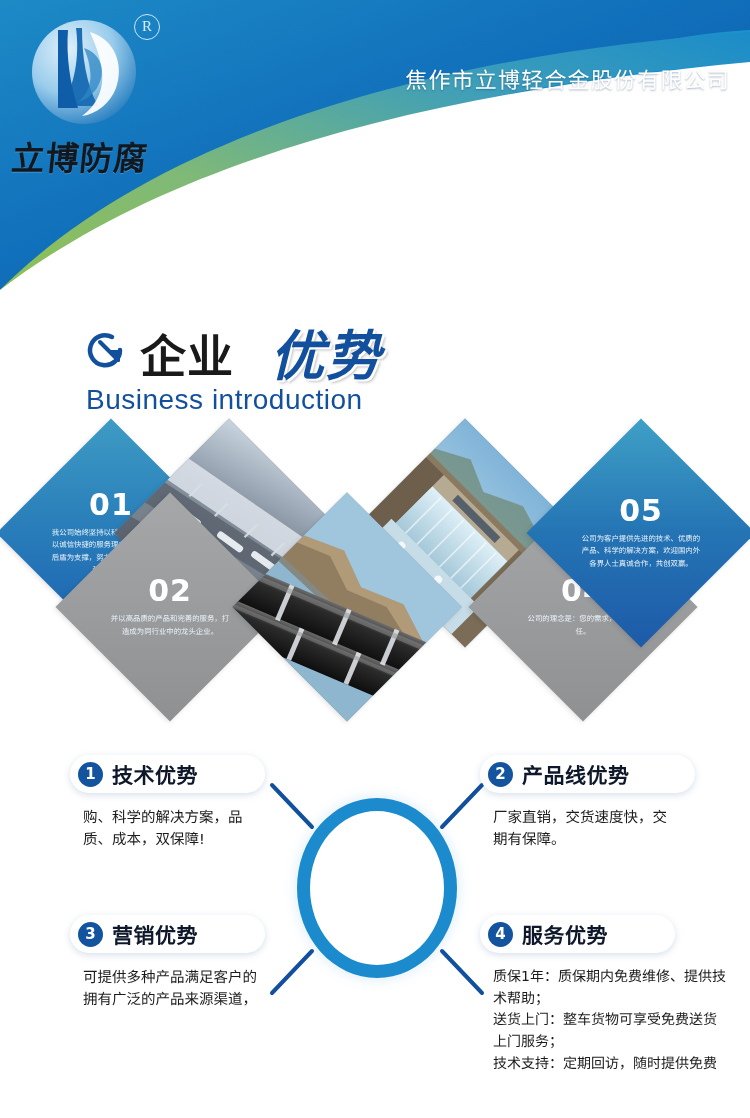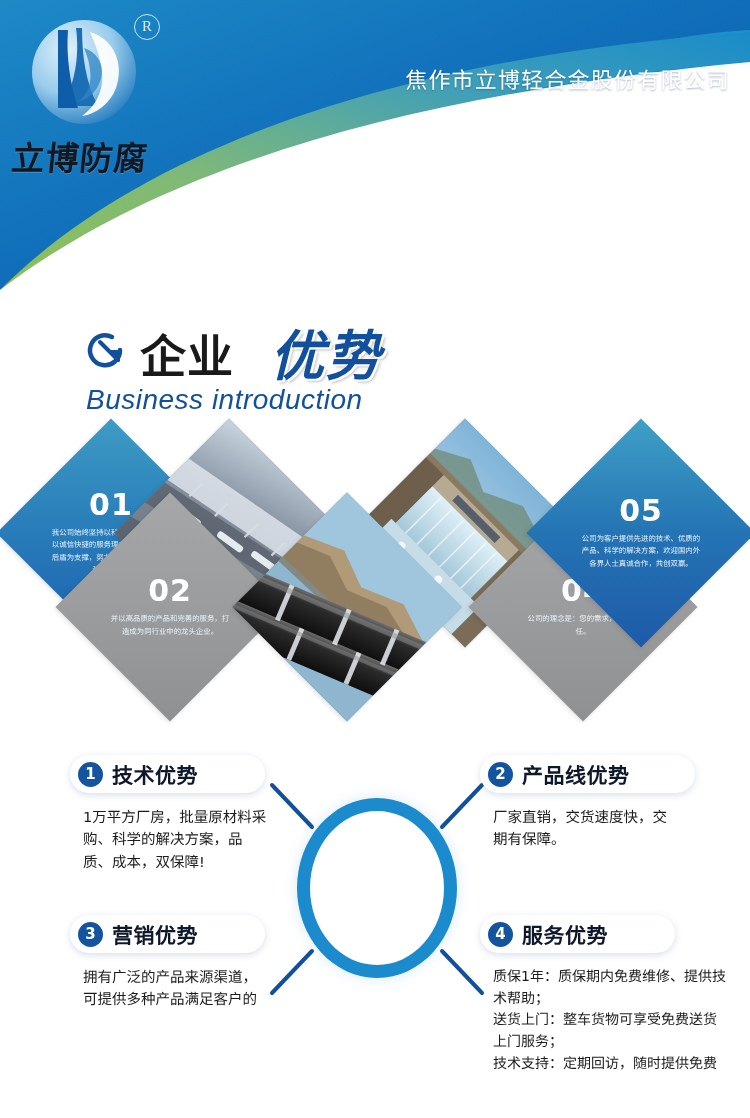--- a/index.html
+++ b/index.html
@@ -55,21 +55,20 @@
     letter-spacing:2px; white-space:nowrap;
     font-style:italic;
     font-family:"DejaVu Sans","Liberation Sans",sans-serif;
     text-shadow:2px 2px 0 #ffffff, 3px 3px 3px rgba(0,0,0,.25);
   }
   .title-en{
     position:absolute; left:4px; top:66px;
     font-size:28px; color:#12509e; letter-spacing:.5px;
     font-family:"Liberation Sans","DejaVu Sans",sans-serif;
     white-space:nowrap;
-    font-style:italic;
   }
 
   
   .diamonds{ position:absolute; left:0; top:430; top:430px; width:750px; height:285px; }
   .dia{
     position:absolute; width:162px; height:162px;
     transform:rotate(45deg);
     overflow:hidden;
     box-shadow:0 2px 5px rgba(0,0,0,.10);
   }
@@ -363,21 +362,20 @@
     </svg>
 
     <div class="ring"></div>
 
     <div class="card card-l" style="top:20px;">
       <div class="pill">
         <div class="badge">1</div>
         <div class="pill-label">技术优势</div>
       </div>
       <div class="card-body">
-        <div>1万平方厂房，批量原材料采</div>
         <div>购、科学的解决方案，品</div>
         <div>质、成本，双保障!</div>
       </div>
     </div>
 
     <div class="card card-r" style="top:20px;">
       <div class="pill pill-wide">
         <div class="badge">2</div>
         <div class="pill-label">产品线优势</div>
       </div>
@@ -386,22 +384,22 @@
         <div>期有保障。</div>
       </div>
     </div>
 
     <div class="card card-l" style="top:180px;">
       <div class="pill">
         <div class="badge">3</div>
         <div class="pill-label">营销优势</div>
       </div>
       <div class="card-body">
+        <div>可提供多种产品满足客户的</div>
         <div>拥有广泛的产品来源渠道，</div>
-        <div>可提供多种产品满足客户的</div>
       </div>
     </div>
 
     <div class="card card-r" style="top:180px; width:280px;">
       <div class="pill">
         <div class="badge">4</div>
         <div class="pill-label">服务优势</div>
       </div>
       <div class="card-body" style="font-size:14px;">
         <div>质保1年：质保期内免费维修、提供技</div>

